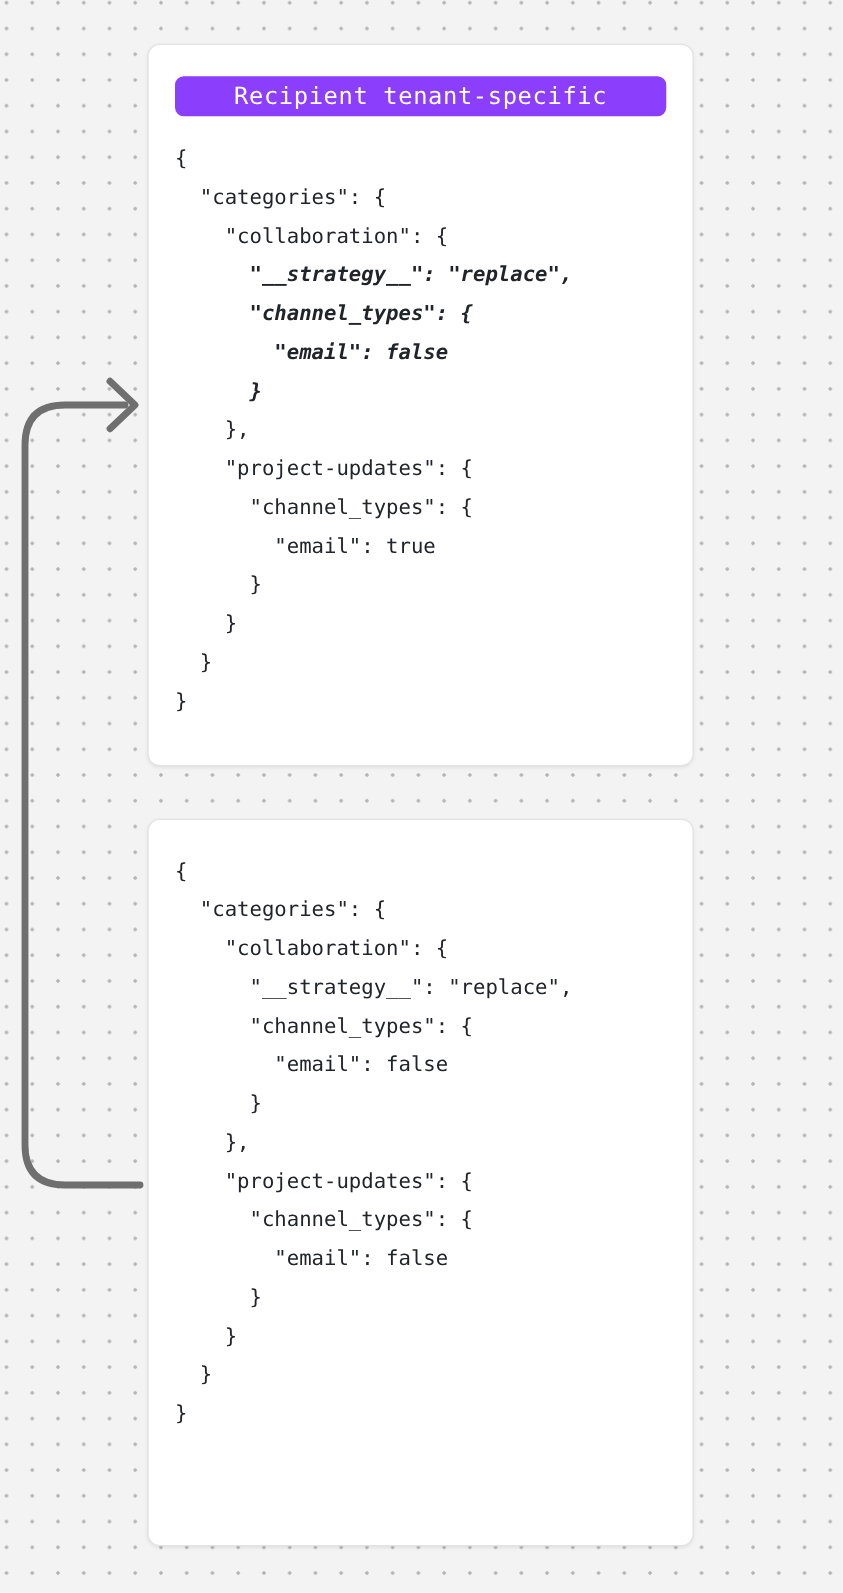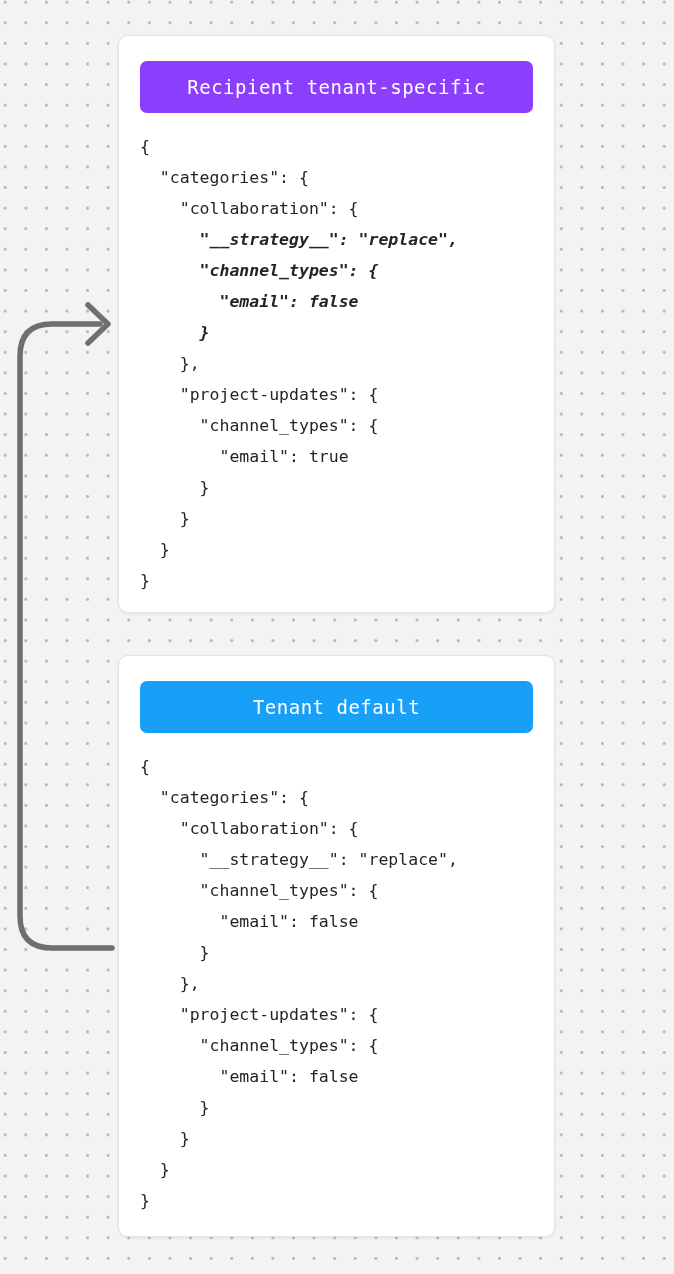--- a/index.html
+++ b/index.html
@@ -32,21 +32,21 @@
     box-sizing: border-box;
     background: #ffffff;
     border: 1px solid #e3e3e3;
     border-radius: 10px;
     box-shadow: 0 1px 3px rgba(0,0,0,0.07);
     padding: 25px 21px 24px 21px;
   }
   .card-top    { top: 35px;  height: 578px; }
   .card-bottom { top: 655px; height: 582px; }
   .badge {
-    height: 52px;
+    height: 32px;
     border-radius: 7px;
     display: flex;
     align-items: center;
     justify-content: center;
     color: #ffffff;
     font-family: "DejaVu Sans Mono", monospace;
     font-size: 19px;
     letter-spacing: 0.5px;
     margin-bottom: 18px;
     user-select: none;
@@ -88,21 +88,20 @@
         <div class="code-line">      "channel_types": {</div>
         <div class="code-line">        "email": true</div>
         <div class="code-line">      }</div>
         <div class="code-line">    }</div>
         <div class="code-line">  }</div>
         <div class="code-line">}</div>
       </div>
   </section>
 
   <section class="card card-bottom">
-    <div class="badge" id="badge-1" style="background: rgb(24, 160, 248); color: rgb(255, 255, 255);">Tenant default</div>
     <div class="code">
         <div class="code-line">{</div>
         <div class="code-line">  "categories": {</div>
         <div class="code-line">    "collaboration": {</div>
         <div class="code-line">      "__strategy__": "replace",</div>
         <div class="code-line">      "channel_types": {</div>
         <div class="code-line">        "email": false</div>
         <div class="code-line">      }</div>
         <div class="code-line">    },</div>
         <div class="code-line">    "project-updates": {</div>

